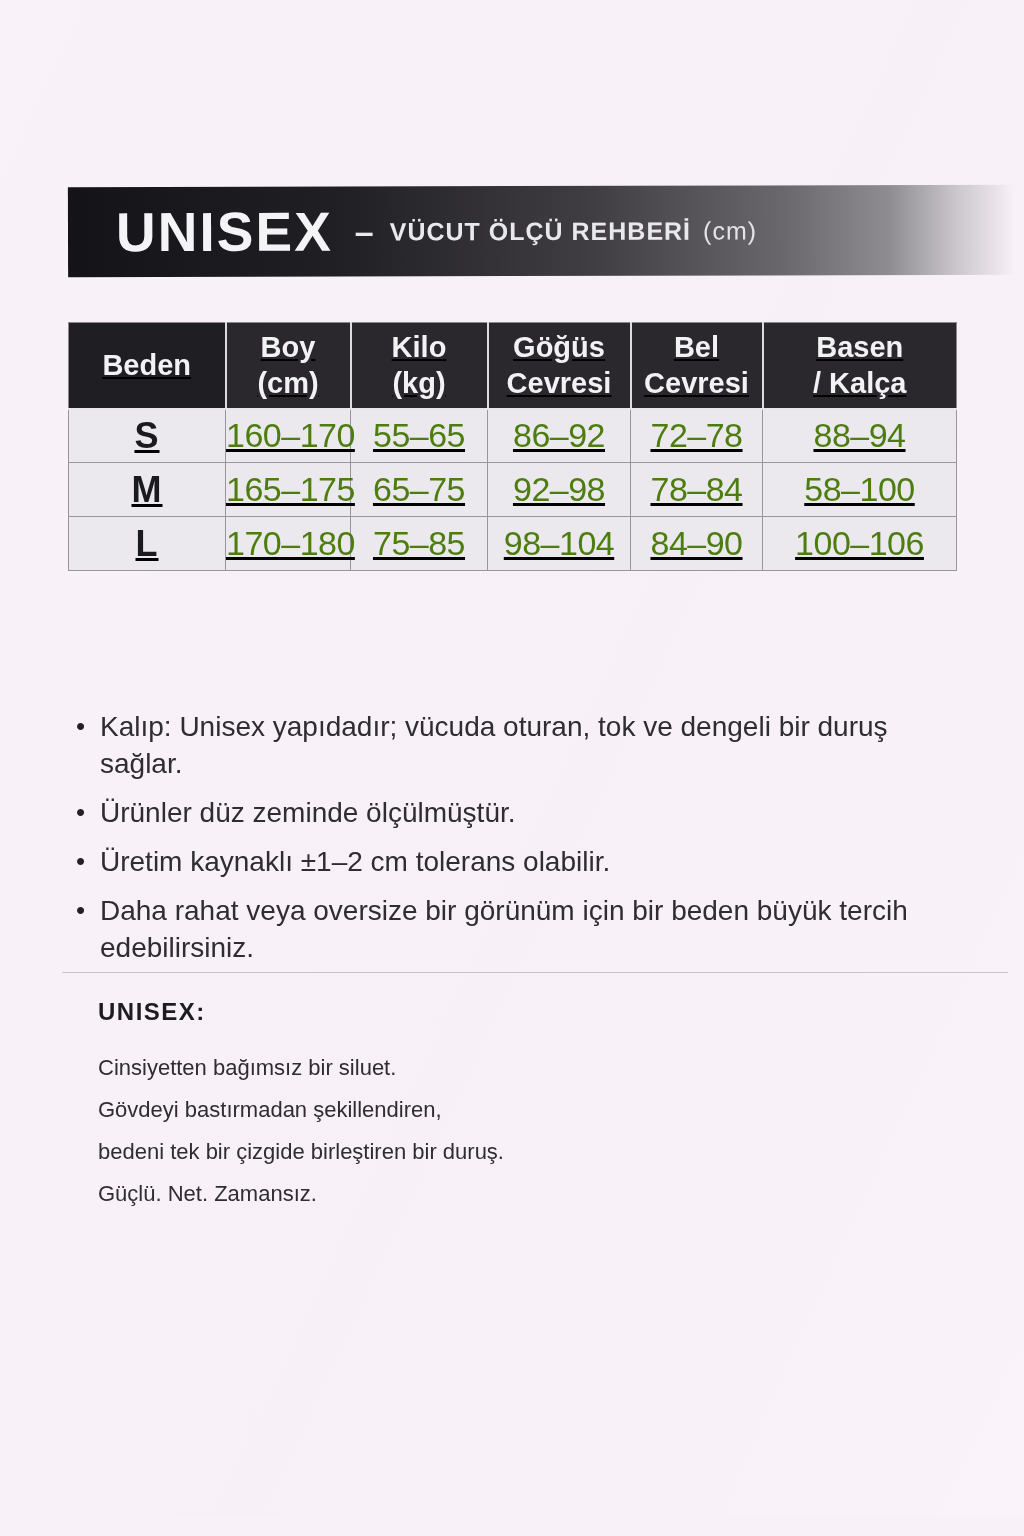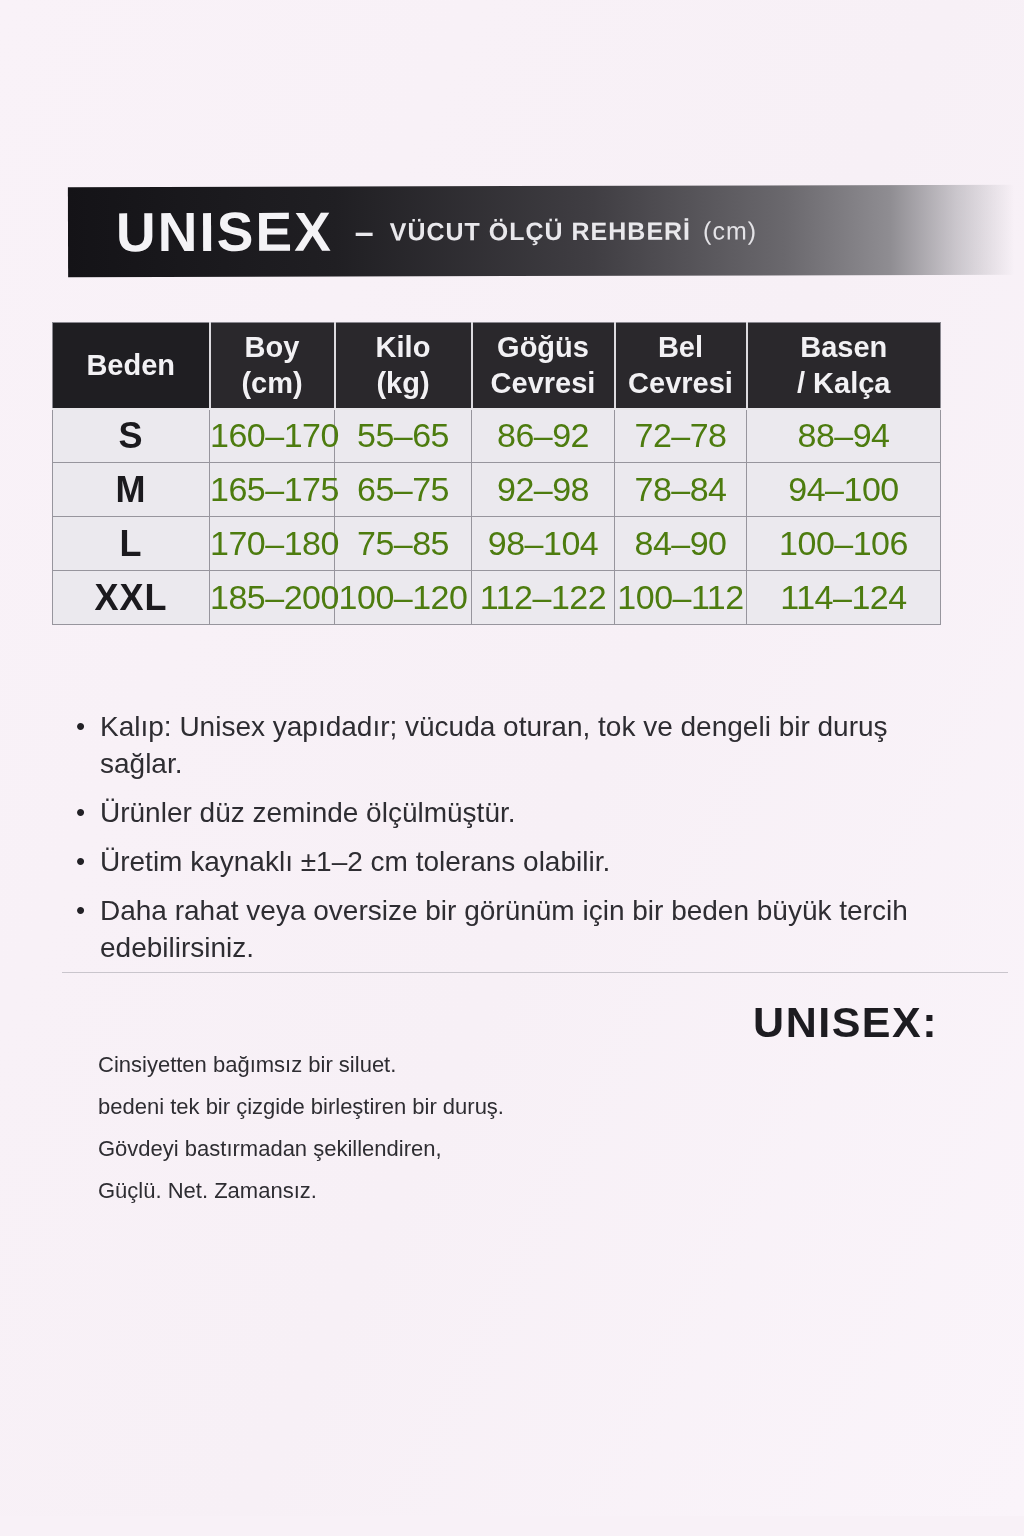--- a/index.html
+++ b/index.html
@@ -58,25 +58,26 @@
     font-size: 25px;
     font-weight: 400;
     color: #e4e3e7;
     margin-left: 12px;
     letter-spacing: 1px;
   }
 
   
   .size-table {
     position: absolute;
-    left: 52px;
+    left: 68px;
     top: 322px;
     width: 888px;
     border-collapse: collapse;
     table-layout: fixed;
+    text-decoration: underline;
   }
   .size-table th {
     background: #2a282c;
     color: #f2f1f4;
     font-size: 29px;
     font-weight: 700;
     height: 86px;
     text-align: center;
     vertical-align: middle;
     line-height: 1.25;
@@ -140,26 +141,25 @@
   }
 
   
   .unisex-section {
     position: absolute;
     left: 98px;
     top: 998px;
     width: 840px;
   }
   .unisex-section .section-heading {
-    font-size: 43px;
+    font-size: 24px;
     font-weight: 700;
     color: #1d1c21;
     letter-spacing: 1.5px;
-    margin-bottom: 4px;
-    text-align: right;
+    margin-bottom: 28px;
   }
   .unisex-section .section-line {
     font-size: 22px;
     line-height: 28px;
     color: #2e2d32;
     margin-bottom: 14px;
   }
 </style>
 </head>
 <body>
@@ -218,51 +218,43 @@
         <td>86–92</td>
         <td>72–78</td>
         <td>88–94</td>
       </tr>
       <tr>
         <td class="size-col">M</td>
         <td>165–175</td>
         <td>65–75</td>
         <td>92–98</td>
         <td>78–84</td>
-        <td>94–100</td>
+        <td>58–100</td>
       </tr>
       <tr>
         <td class="size-col">L</td>
         <td>170–180</td>
         <td>75–85</td>
         <td>98–104</td>
         <td>84–90</td>
         <td>100–106</td>
       </tr>
-      <tr>
-        <td class="size-col">XXL</td>
-        <td>185–200</td>
-        <td>100–120</td>
-        <td>112–122</td>
-        <td>100–112</td>
-        <td>114–124</td>
-      </tr>
     </tbody>
   </table>
 
   <ul class="notes">
     <li>Kalıp: Unisex yapıdadır; vücuda oturan, tok ve dengeli bir duruş sağlar.</li>
     <li>Ürünler düz zeminde ölçülmüştür.</li>
     <li>Üretim kaynaklı ±1–2 cm tolerans olabilir.</li>
     <li>Daha rahat veya oversize bir görünüm için bir beden büyük tercih edebilirsiniz.</li>
   </ul>
 
   <div class="divider"></div>
 
   <div class="unisex-section">
     <div class="section-heading">UNISEX:</div>
     <div class="section-line">Cinsiyetten bağımsız bir siluet.</div>
+    <div class="section-line">Gövdeyi bastırmadan şekillendiren,</div>
     <div class="section-line">bedeni tek bir çizgide birleştiren bir duruş.</div>
-    <div class="section-line">Gövdeyi bastırmadan şekillendiren,</div>
     <div class="section-line">Güçlü. Net. Zamansız.</div>
   </div>
 
 </div>
 
 </body></html>

